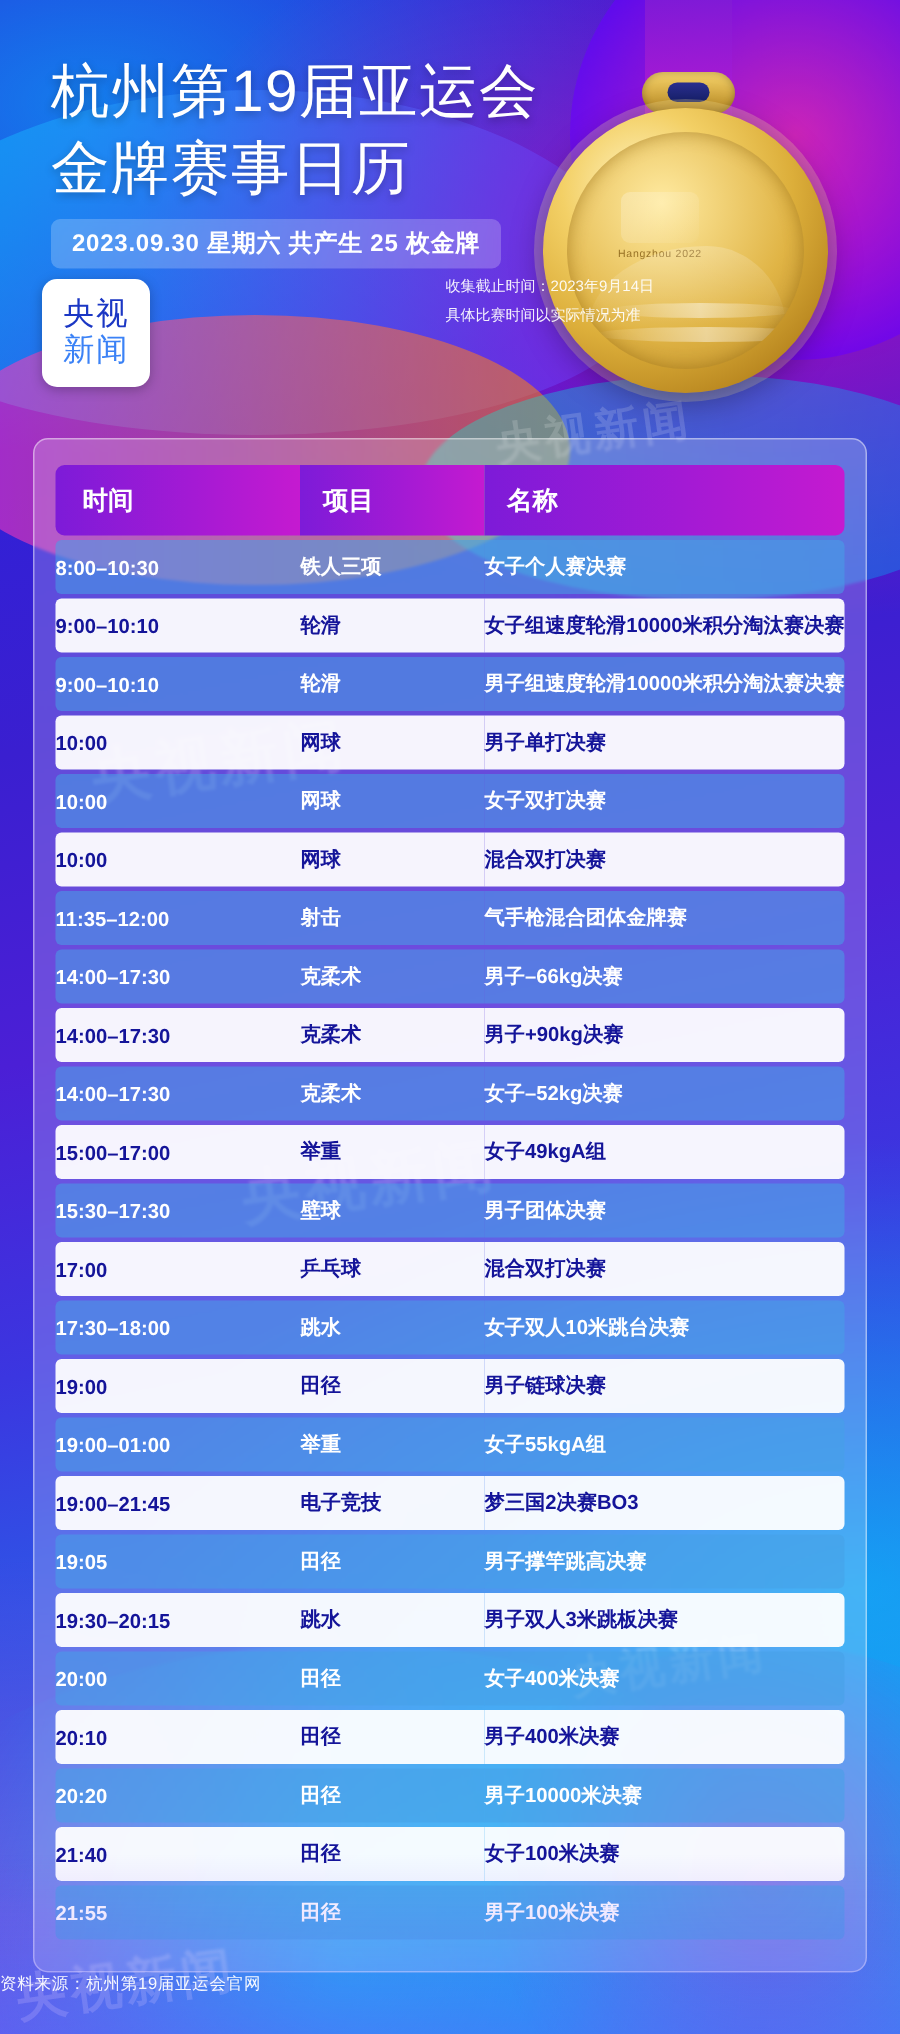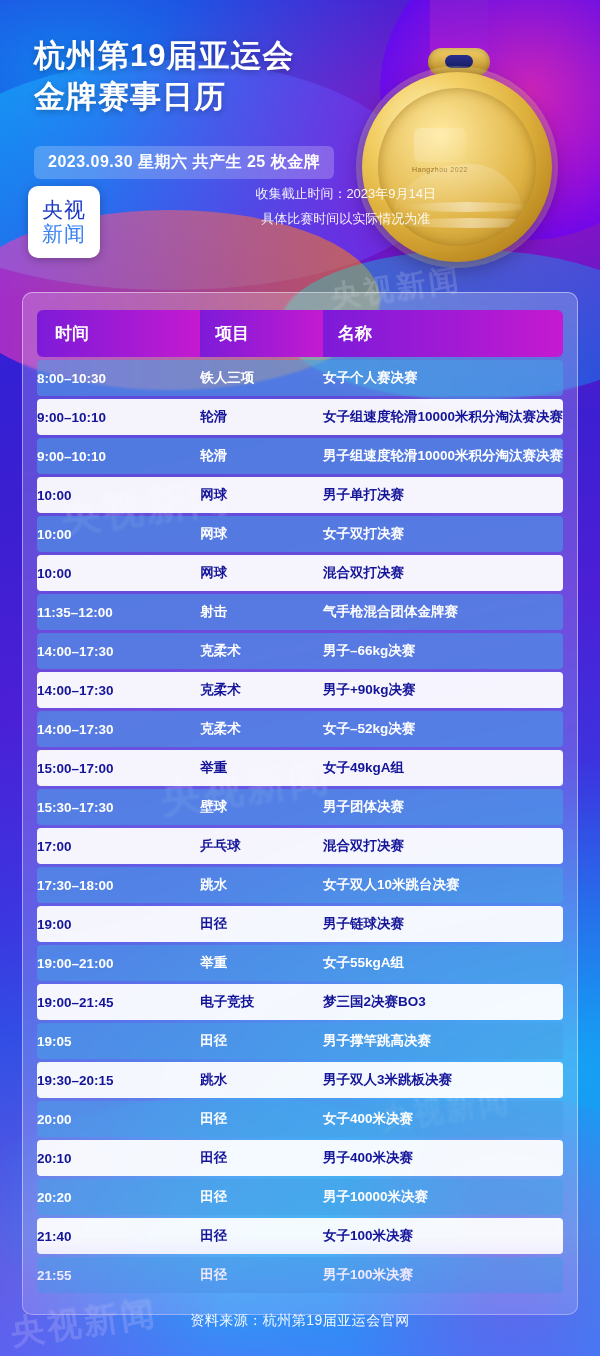--- a/index.html
+++ b/index.html
@@ -71,35 +71,35 @@
     position:absolute;left:36px;top:40px;width:52px;height:34px;
     background:linear-gradient(135deg,rgba(255,255,255,.5),rgba(255,255,255,.05));
     border-radius:6px;opacity:.5;
   }
   .medal .txt{
     position:absolute;left:34px;top:78px;font-size:7px;color:rgba(120,80,10,.75);letter-spacing:.5px;
   }
 
   .title{
     position:absolute;left:34px;top:36px;width:400px;
-    color:#fff;font-weight:bold;font-size:31px;line-height:1.32;
+    color:#fff;font-weight:normal;font-size:39px;line-height:1.32;
     letter-spacing:1px;
     text-shadow:0 2px 6px rgba(0,0,0,.28);
   }
   .subbar{
     position:absolute;left:34px;top:146px;
     background:rgba(255,255,255,.22);
     border-radius:6px;padding:6px 14px;
     color:#fff;font-size:16px;font-weight:bold;letter-spacing:.5px;
     white-space:nowrap;
     backdrop-filter:blur(2px);
   }
   .notes{
-    position:absolute;right:164px;top:182px;text-align:center;
-    color:rgba(255,255,255,.92);font-size:13px;line-height:1.9;
+    position:absolute;right:164px;top:182px;text-align:left;
+    color:rgba(255,255,255,.92);font-size:10px;line-height:1.9;
   }
   .logo{
     position:absolute;left:28px;top:186px;width:72px;height:72px;border-radius:10px;
     background:#fff;box-shadow:0 2px 8px rgba(0,0,0,.25);
     display:flex;flex-direction:column;align-items:center;justify-content:center;
   }
   .logo span{
     color:#1b37c4;font-size:21px;font-weight:normal;line-height:1.15;letter-spacing:1px;
   }
   .logo .l2{color:#3b82f6;}
@@ -139,22 +139,22 @@
     padding:9px 0;vertical-align:middle;
     white-space:nowrap;
   }
   tbody td.time{padding-left:0;font-weight:bold;}
   tbody tr.odd td{background:rgba(70,160,230,.55);color:#ffffff;}
   tbody tr.even td{background:rgba(255,255,255,.94);color:#141499;}
   tbody tr td:first-child{border-radius:4px 0 0 4px;}
   tbody tr td:last-child{border-radius:0 4px 4px 0;}
 
   .footer{
-    position:absolute;left:0;right:0;bottom:26px;text-align:center;
-    color:rgba(255,255,255,.95);font-size:14px;letter-spacing:.5px;margin-top:12px;
+    position:absolute;left:0;right:0;bottom:26px;text-align:left;
+    color:rgba(255,255,255,.95);font-size:11px;letter-spacing:.5px;margin-top:12px;
   }
   .bottom-glow{
     position:absolute;left:0;right:0;bottom:0;height:120px;
     background:linear-gradient(180deg,rgba(255,255,255,0),rgba(120,60,255,.35));
   }
 </style>
 </head>
 <body>
 
 <div class="poster">
@@ -280,21 +280,21 @@
             <td class="time">17:30–18:00</td>
             <td>跳水</td>
             <td>女子双人10米跳台决赛</td>
           </tr>
           <tr class="even">
             <td class="time">19:00</td>
             <td>田径</td>
             <td>男子链球决赛</td>
           </tr>
           <tr class="odd">
-            <td class="time">19:00–21:00</td>
+            <td class="time">19:00–01:00</td>
             <td>举重</td>
             <td>女子55kgA组</td>
           </tr>
           <tr class="even">
             <td class="time">19:00–21:45</td>
             <td>电子竞技</td>
             <td>梦三国2决赛BO3</td>
           </tr>
           <tr class="odd">
             <td class="time">19:05</td>

